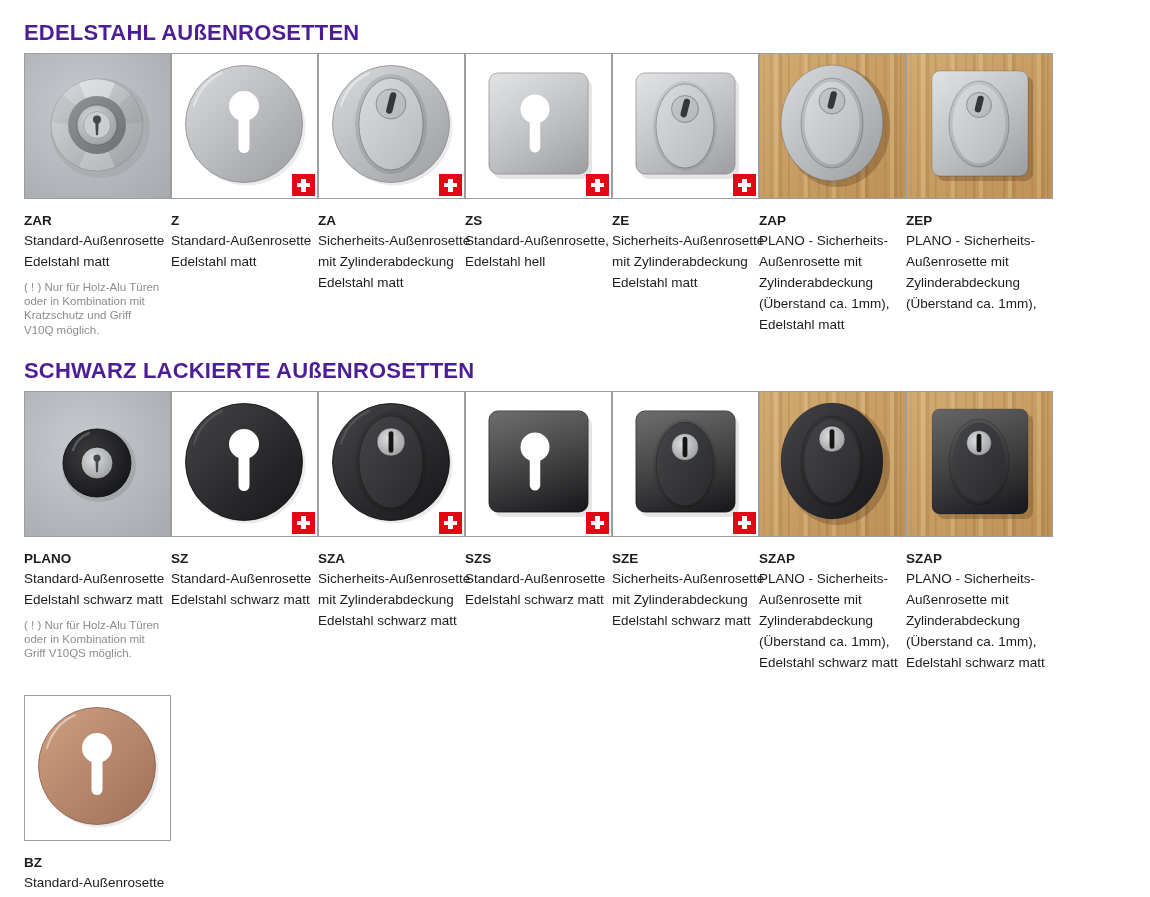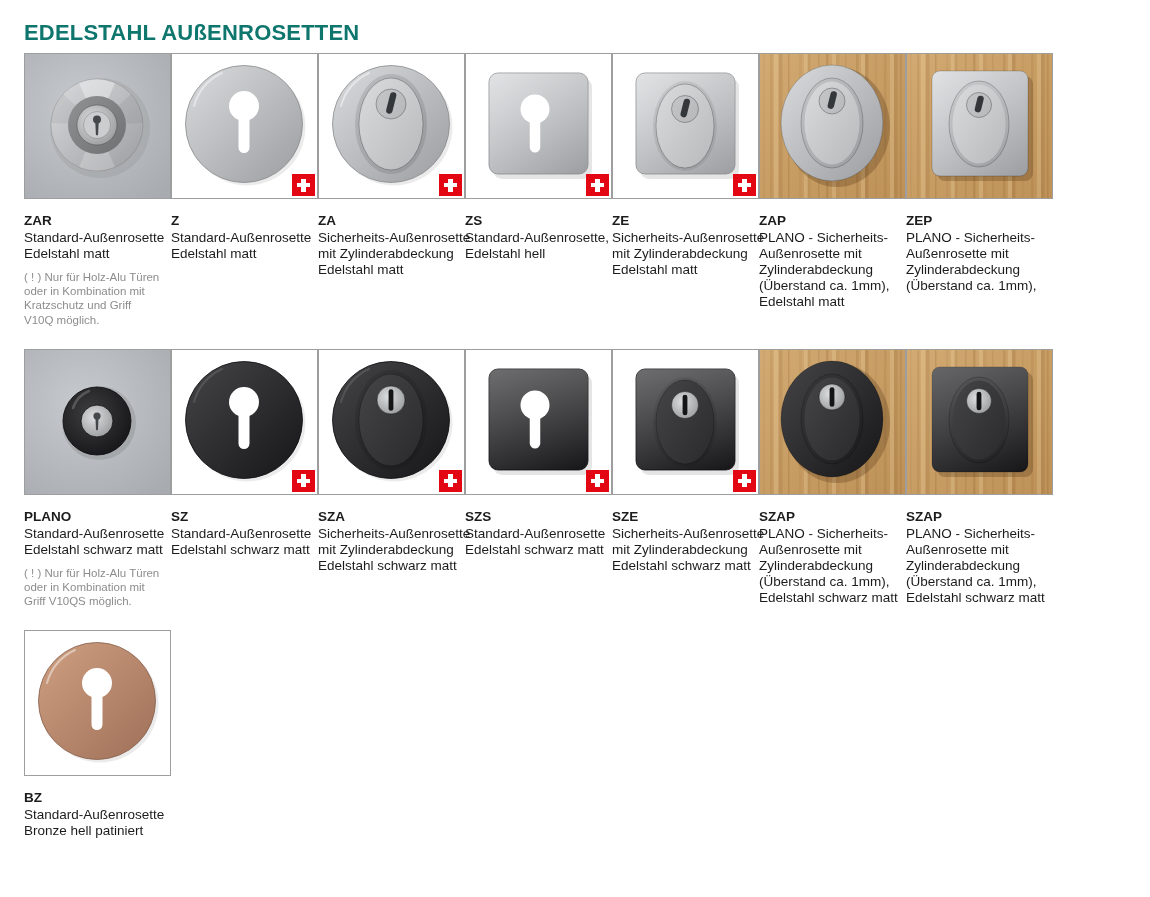--- a/index.html
+++ b/index.html
@@ -3,32 +3,32 @@
 <meta charset="utf-8">
 <style>
   html,body{margin:0;padding:0;}
   body{
     width:1150px;height:897px;background:#ffffff;overflow:hidden;
     font-family:"Liberation Sans", sans-serif;color:#1c1c1c;
   }
   main{padding:21px 0 0 24px;}
   .section{margin-bottom:22px;}
   h2{
-    font-size:22px;line-height:24px;font-weight:700;color:#0f766e;
+    font-size:22px;line-height:24px;font-weight:700;color:#4c1d95;
     margin:0 0 8px 0;letter-spacing:0.2px;
   }
   .cards{display:flex;align-items:flex-start;}
   .card{width:147px;flex:0 0 147px;}
   .frame{
     width:145px;height:144px;border:1px solid #9e9e9e;
     position:relative;background:#ffffff;overflow:hidden;
   }
   .art, .art svg{display:block;width:145px;height:144px;}
   .code{font-size:13.5px;font-weight:700;line-height:16px;margin-top:14px;}
-  .desc{font-size:13.5px;line-height:16px;white-space:pre;margin-top:1px;}
+  .desc{font-size:13.5px;line-height:21px;white-space:pre;margin-top:1px;}
   .note{font-size:11.5px;line-height:14.2px;color:#8d8d8d;white-space:pre;margin-top:8px;}
   .flag{position:absolute;right:2px;bottom:2px;width:23px;height:22px;display:block;}
   .fbar{position:absolute;background:#ffffff;display:block;}
   .fh{width:13px;height:4.6px;left:5px;top:8.7px;}
   .fv{width:4.6px;height:13px;left:9.2px;top:4.5px;}
 </style>
 </head>
 <body>
 
 <main>
@@ -333,20 +333,21 @@
     <div class="code">ZEP</div>
     <div class="desc">PLANO - Sicherheits-
 Außenrosette mit
 Zylinderabdeckung
 (Überstand ca. 1mm),</div>
 
   </div>
 </div>
     </section>
     <section class="section">
+      <h2>SCHWARZ LACKIERTE AUßENROSETTEN</h2>
       <div class="cards">
   <div class="card">
     <div class="frame">
       <div class="art">
               <svg viewBox="0 0 145 144" width="145" height="144" xmlns="http://www.w3.org/2000/svg">
                 <defs>
                   <radialGradient id="g20" cx="0.4" cy="0.38" r="0.8">
                     <stop offset="0" stop-color="#c7cace"></stop>
                     <stop offset="1" stop-color="#a8abaf"></stop>
                   </radialGradient>

